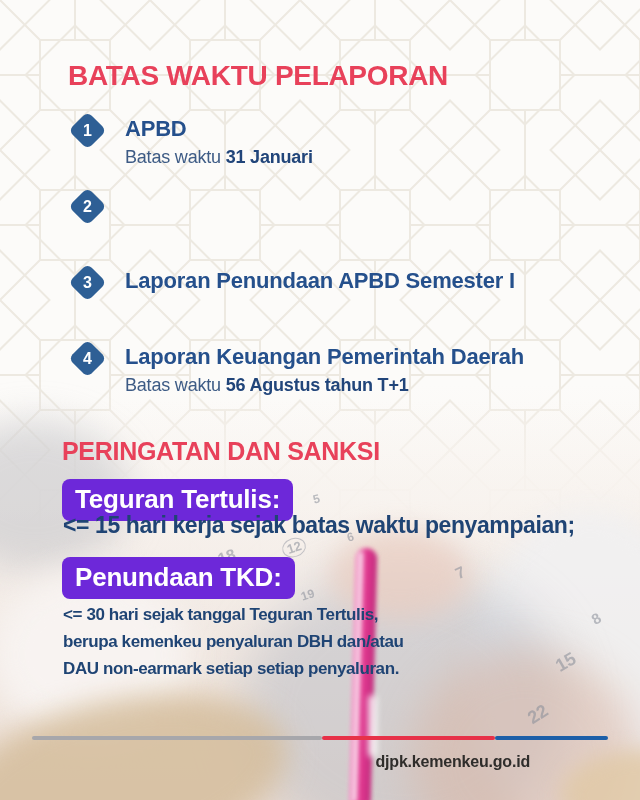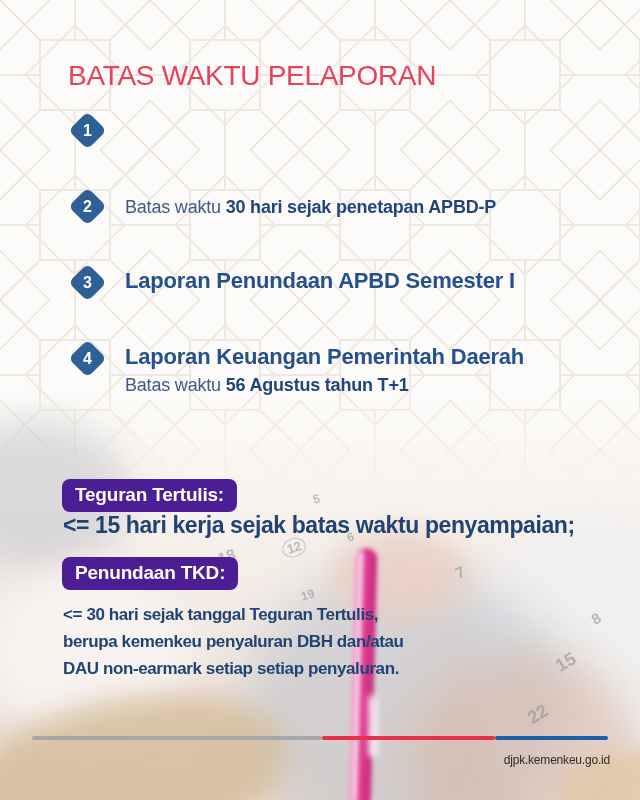--- a/index.html
+++ b/index.html
@@ -40,43 +40,43 @@
   .c12{left:282px;top:138px;font-size:13px;transform:rotate(-18deg);}
   .c6 {left:347px;top:130px;font-size:12px;transform:rotate(-15deg);}
   .c19{left:301px;top:188px;font-size:12px;transform:rotate(-18deg);}
   .c7 {left:456px;top:164px;font-size:16px;transform:rotate(-25deg);}
   .c8 {left:592px;top:210px;font-size:15px;transform:rotate(-30deg);}
   .c15{left:556px;top:252px;font-size:18px;transform:rotate(-30deg);}
   .c22{left:528px;top:304px;font-size:18px;transform:rotate(-32deg);}
 
   
   .content{position:absolute;inset:0;z-index:3;}
-  .title{position:absolute;left:68px;top:60px;font-size:28px;font-weight:normal;letter-spacing:-0.3px;color:#e8415a;}
+  .title{position:absolute;left:68px;top:60px;font-size:28px;font-weight:bold;letter-spacing:-0.3px;color:#e8415a;}
   .item{position:absolute;left:70px;width:520px;}
   .i1{top:116px;} .i2{top:192px;} .i3{top:268px;} .i4{top:344px;}
   .badge{position:absolute;left:4px;top:1px;width:27px;height:27px;background:#2e5f95;border-radius:6px;transform:rotate(45deg);}
   .badge span{position:absolute;inset:0;display:flex;align-items:center;justify-content:center;
     transform:rotate(-45deg);color:#fff;font-size:16px;font-weight:bold;}
   .item-text{margin-left:55px;}
   .item-title{font-size:22px;font-weight:bold;color:#25508c;line-height:26px;letter-spacing:-0.2px;}
   .item-sub{margin-top:4px;font-size:18px;line-height:22px;color:#3d5b85;letter-spacing:-0.2px;}
   .item-sub b{color:#21457a;font-weight:bold;}
   .heading2{position:absolute;left:62px;top:437px;font-size:25px;font-weight:bold;letter-spacing:-0.3px;color:#e8415a;}
-  .label-box{position:absolute;left:62px;background:#4c1d95;color:#fff;font-size:19px;font-weight:bold;
+  .label-box{position:absolute;left:62px;background:#6d28d9;color:#fff;font-size:26px;font-weight:bold;
     padding:5px 13px 6px;border-radius:8px;letter-spacing:-0.2px;}
   .lb1{top:479px;} .lb2{top:557px;}
   .sanction-line{position:absolute;left:63px;top:512px;font-size:23px;font-weight:bold;color:#1f4474;letter-spacing:-0.4px;}
   .sanction-para{position:absolute;left:63px;top:601px;font-size:17px;font-weight:bold;color:#1f4474;
     line-height:27px;letter-spacing:-0.4px;}
   .seg{position:absolute;top:736px;height:4px;border-radius:2px;}
   .seg-gray{left:32px;width:290px;background:#a7a7ab;}
   .seg-red{left:322px;width:173px;background:#e73148;}
   .seg-blue{left:495px;width:113px;background:#1c5fa8;}
-  .footer-url{position:absolute;left:0;top:753px;width:610px;text-align:right;
-    font-size:12px;font-weight:normal;color:#2f2d2b;letter-spacing:-0.2px;}
+  .footer-url{position:absolute;left:0;top:753px;width:530px;text-align:right;
+    font-size:16px;font-weight:bold;color:#2f2d2b;letter-spacing:-0.2px;}
 </style>
 </head>
 <body>
 
 <div class="page">
 
   <svg class="pattern-svg" width="640" height="560">
     <defs>
       <pattern id="girih" width="150" height="150" patternUnits="userSpaceOnUse">
         <g fill="none" stroke="#ede9e1" stroke-width="2">
@@ -119,28 +119,31 @@
     <span class="cal c22">22</span>
   </div>
 
   <div class="content">
     <div class="title">BATAS WAKTU PELAPORAN</div>
 
     <div class="item i1">
       <div class="badge">
           <span>1</span>
         </div>
+      <div class="item-text">
+        <div class="item-title">APBD</div>
+        <div class="item-sub"><span>Batas waktu</span>&nbsp;<b>31 Januari</b></div>
+      </div>
     </div>
 
     <div class="item i2">
       <div class="badge">
           <span>2</span>
         </div>
       <div class="item-text">
-        <div class="item-sub"><span>Batas waktu</span>&nbsp;<b>30 hari sejak penetapan APBD-P</b></div>
       </div>
     </div>
 
     <div class="item i3">
       <div class="badge">
           <span>3</span>
         </div>
       <div class="item-text">
         <div class="item-title">Laporan Penundaan APBD Semester I</div>
       </div>
@@ -149,20 +152,21 @@
     <div class="item i4">
       <div class="badge">
           <span>4</span>
         </div>
       <div class="item-text">
         <div class="item-title">Laporan Keuangan Pemerintah Daerah</div>
         <div class="item-sub"><span>Batas waktu</span>&nbsp;<b>56 Agustus tahun T+1</b></div>
       </div>
     </div>
 
+    <div class="heading2">PERINGATAN DAN SANKSI</div>
 
     <div class="label-box lb1">
       <span>Teguran Tertulis:</span>
     </div>
     <div class="sanction-line">&lt;= 15 hari kerja sejak batas waktu penyampaian;</div>
 
     <div class="label-box lb2">
       <span>Penundaan TKD:</span>
     </div>
     <div class="sanction-para">

